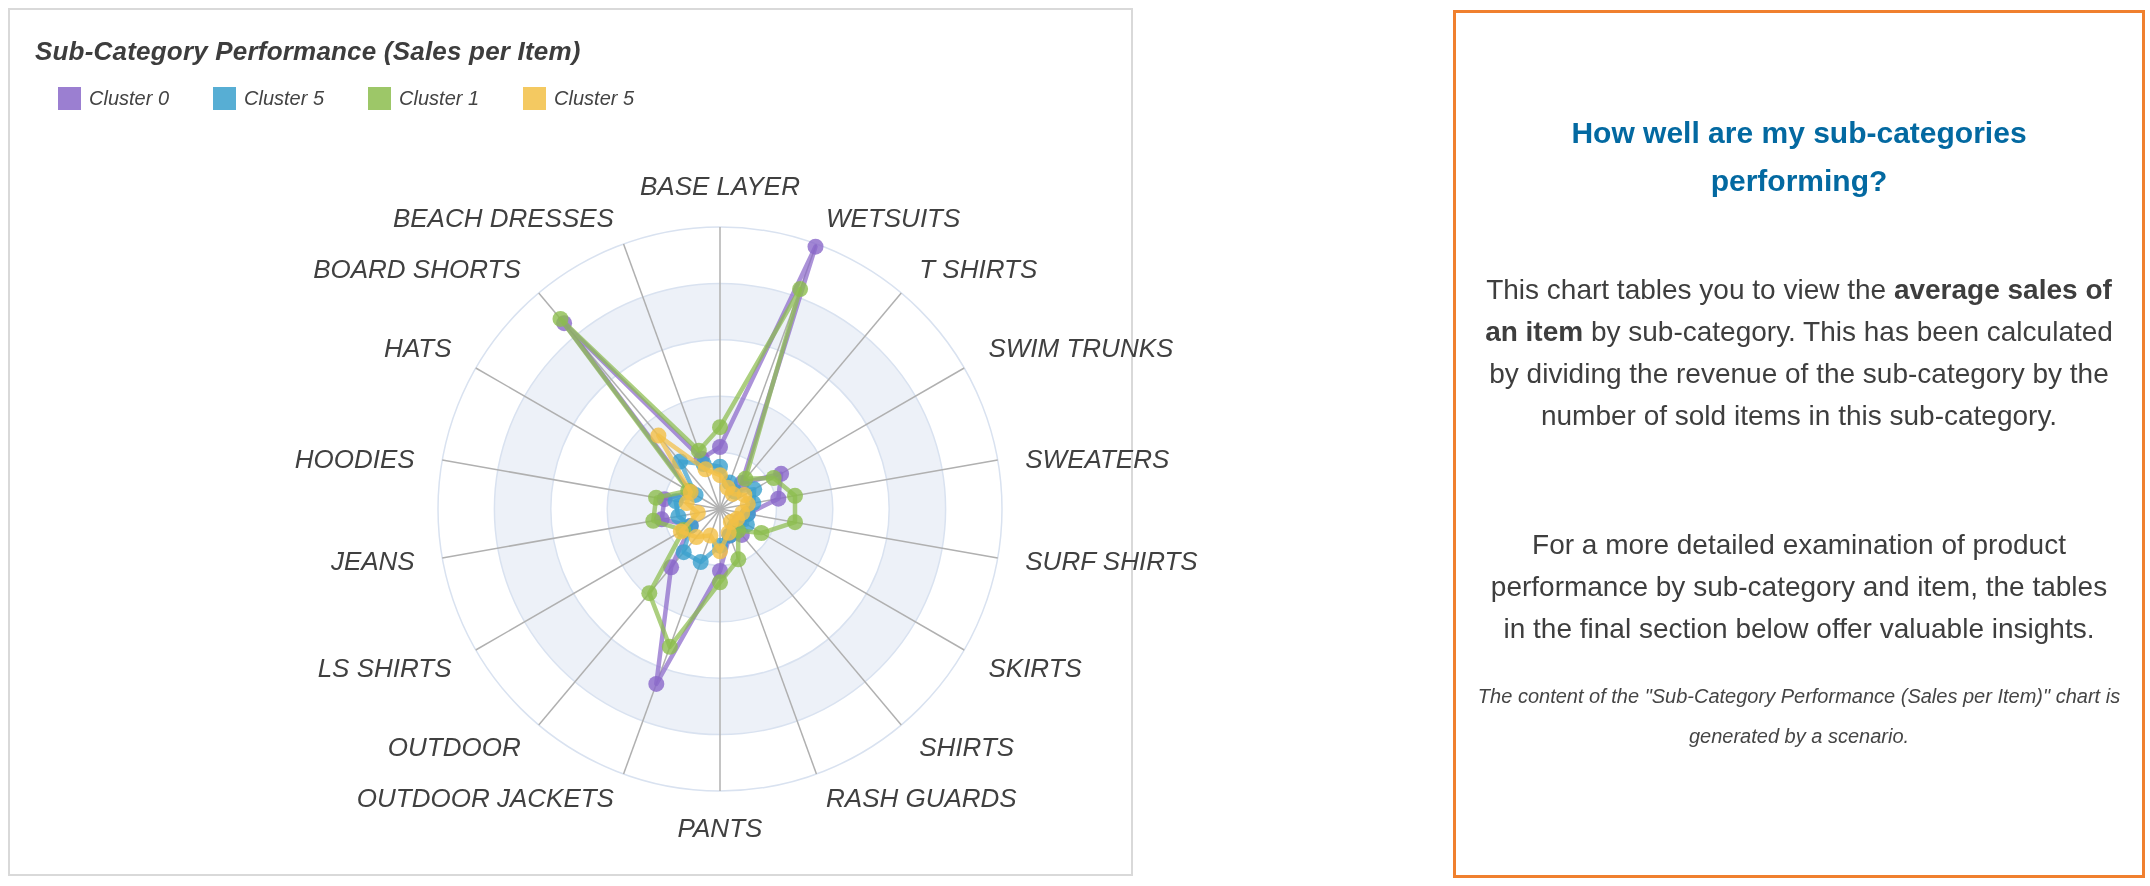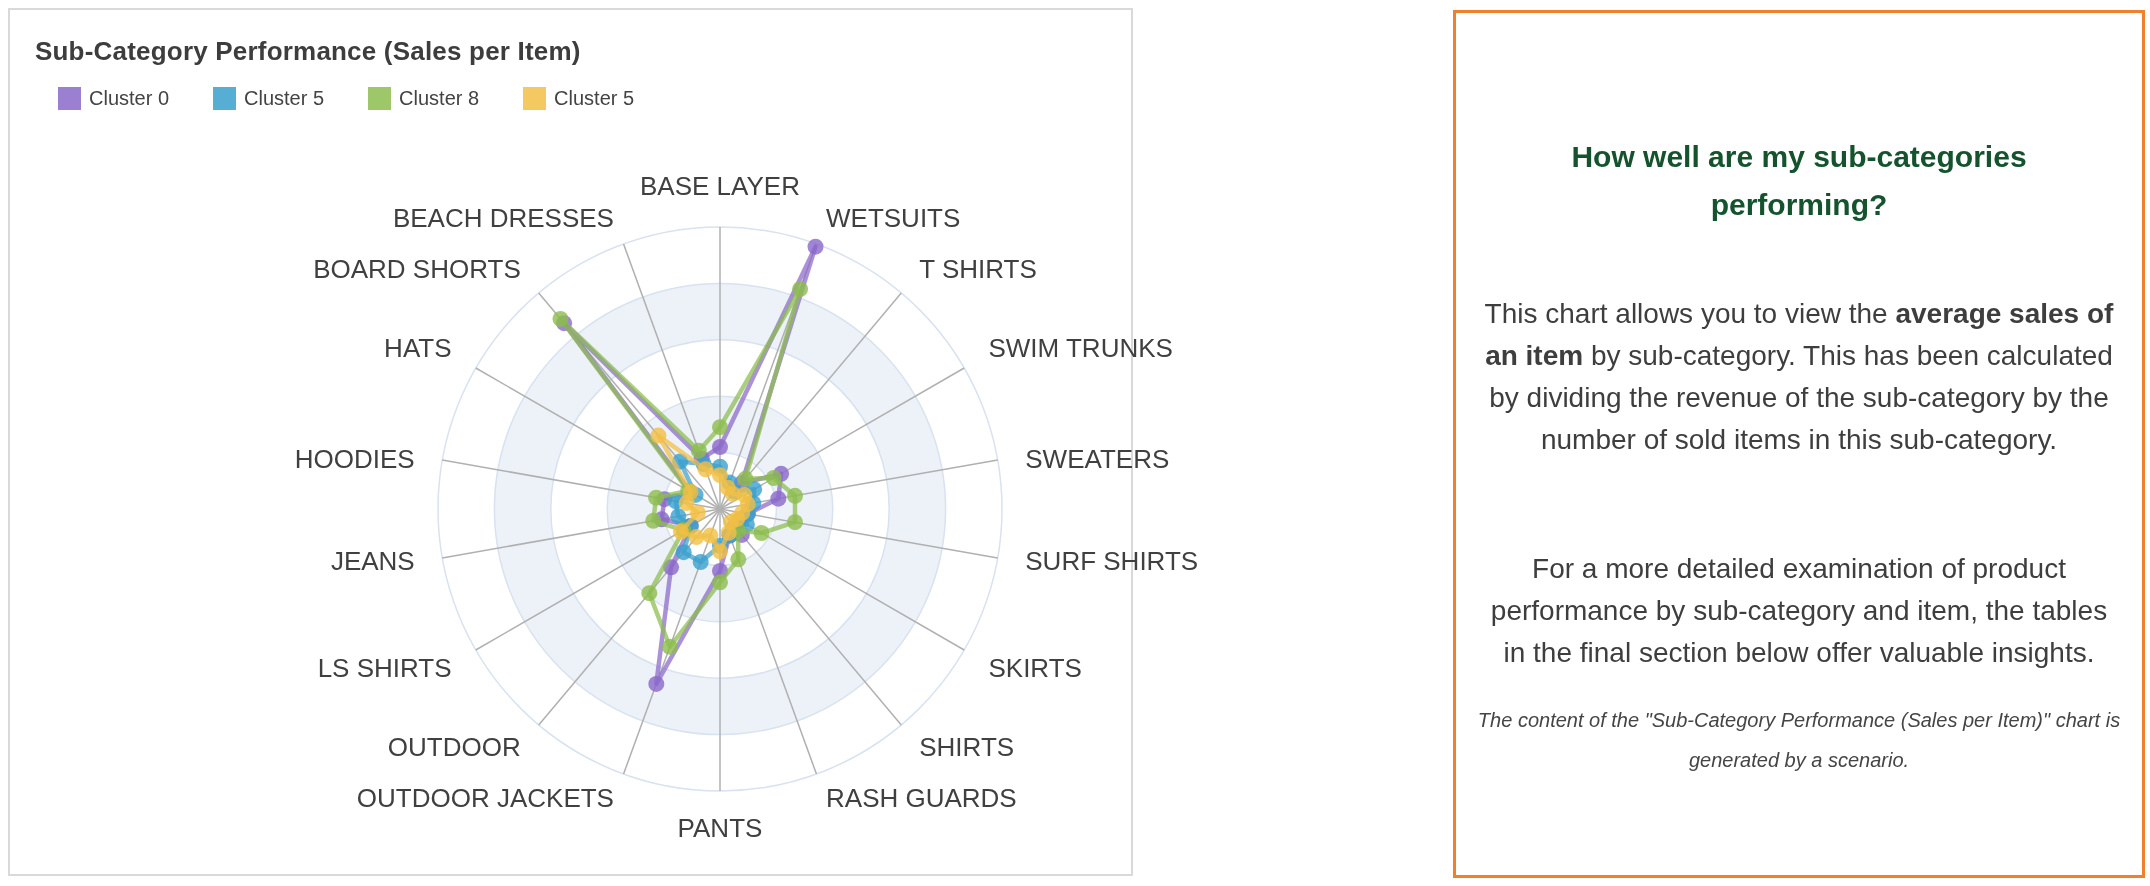--- a/index.html
+++ b/index.html
@@ -11,20 +11,21 @@
     overflow: hidden;
   }
   #page { position: relative; width: 2150px; height: 886px; background: #ffffff; }
 
   .card { position: absolute; background: #ffffff; }
 
   
   .chart-card {
     left: 8px; top: 8px; width: 1125px; height: 868px;
     border: 2px solid #d9d9d9;
+    font-style: italic;
   }
   .chart-title {
     position: absolute; left: 25px; top: 26px;
     font-size: 26px; font-weight: 700; color: #3d3d3d;
     letter-spacing: 0.2px;
   }
   .legend {
     position: absolute; left: 48px; top: 77px;
     display: flex; align-items: center;
   }
@@ -34,22 +35,22 @@
 
   #radar { position: absolute; left: 0; top: 0; }
 
   
   .info-card {
     left: 1453px; top: 10px; width: 692px; height: 868px;
     border: 3px solid #f0802e;
     text-align: center; color: #3e3e3e;
   }
   .info-heading {
-    margin: 120px 58px 0;
-    font-size: 30px; font-weight: 700; line-height: 48px; color: #14532d;
+    margin: 96px 58px 0;
+    font-size: 30px; font-weight: 700; line-height: 48px; color: #0369a1;
   }
   .info-para { font-size: 28px; line-height: 42px; font-weight: 400; }
   .para1 { margin: 64px 15px 0; }
   .para2 { margin: 87px 26px 16px; }
   .info-footnote {
     margin: 26px 8px 0;
     font-size: 20px; font-style: italic; line-height: 40px; color: #454545;
   }
 </style>
 </head>
@@ -64,21 +65,21 @@
       <div class="legend-item">
         <span class="legend-swatch" style="background: rgb(138, 104, 201);"></span>
         <span class="legend-label">Cluster 0</span>
       </div>
       <div class="legend-item">
         <span class="legend-swatch" style="background: rgb(58, 160, 205);"></span>
         <span class="legend-label">Cluster 5</span>
       </div>
       <div class="legend-item">
         <span class="legend-swatch" style="background: rgb(140, 189, 78);"></span>
-        <span class="legend-label">Cluster 8</span>
+        <span class="legend-label">Cluster 1</span>
       </div>
       <div class="legend-item">
         <span class="legend-swatch" style="background: rgb(242, 191, 69);"></span>
         <span class="legend-label">Cluster 5</span>
       </div>
     </div>
 
     <svg id="radar" width="1407" height="864" viewBox="0 0 1407 864">
         <circle cx="710" cy="499" r="282" fill="#ffffff" stroke="#d9e2f0" stroke-width="1.5"></circle>
         <circle cx="710" cy="499" r="225.6" fill="#edf1f8" stroke="#d9e2f0" stroke-width="1.5"></circle>
@@ -195,18 +196,18 @@
         <circle cx="687.8" cy="502.9" r="8" fill="#f2bf45" fill-opacity="0.8"></circle>
         <circle cx="676.7" cy="493.1" r="8" fill="#f2bf45" fill-opacity="0.8"></circle>
         <circle cx="680.7" cy="482.1" r="8" fill="#f2bf45" fill-opacity="0.8"></circle>
         <circle cx="648.4" cy="425.6" r="8" fill="#f2bf45" fill-opacity="0.8"></circle>
         <circle cx="695.5" cy="459.3" r="8" fill="#f2bf45" fill-opacity="0.8"></circle>
       </svg>
   </section>
 
   <aside class="card info-card">
     <h2 class="info-heading">How well are my sub-categories performing?</h2>
-    <p class="info-para para1"><span>This chart allows you to view the </span><strong>average sales of an item</strong><span> by sub-category. This has been calculated by dividing the revenue of the sub-category by the number of sold items in this sub-category.</span></p>
+    <p class="info-para para1"><span>This chart tables you to view the </span><strong>average sales of an item</strong><span> by sub-category. This has been calculated by dividing the revenue of the sub-category by the number of sold items in this sub-category.</span></p>
     <p class="info-para para2">For a more detailed examination of product performance by sub-category and item, the tables in the final section below offer valuable insights.</p>
     <p class="info-footnote">The content of the "Sub-Category Performance (Sales per Item)" chart is generated by a scenario.</p>
   </aside>
 
 </div>
 
 </body></html>

